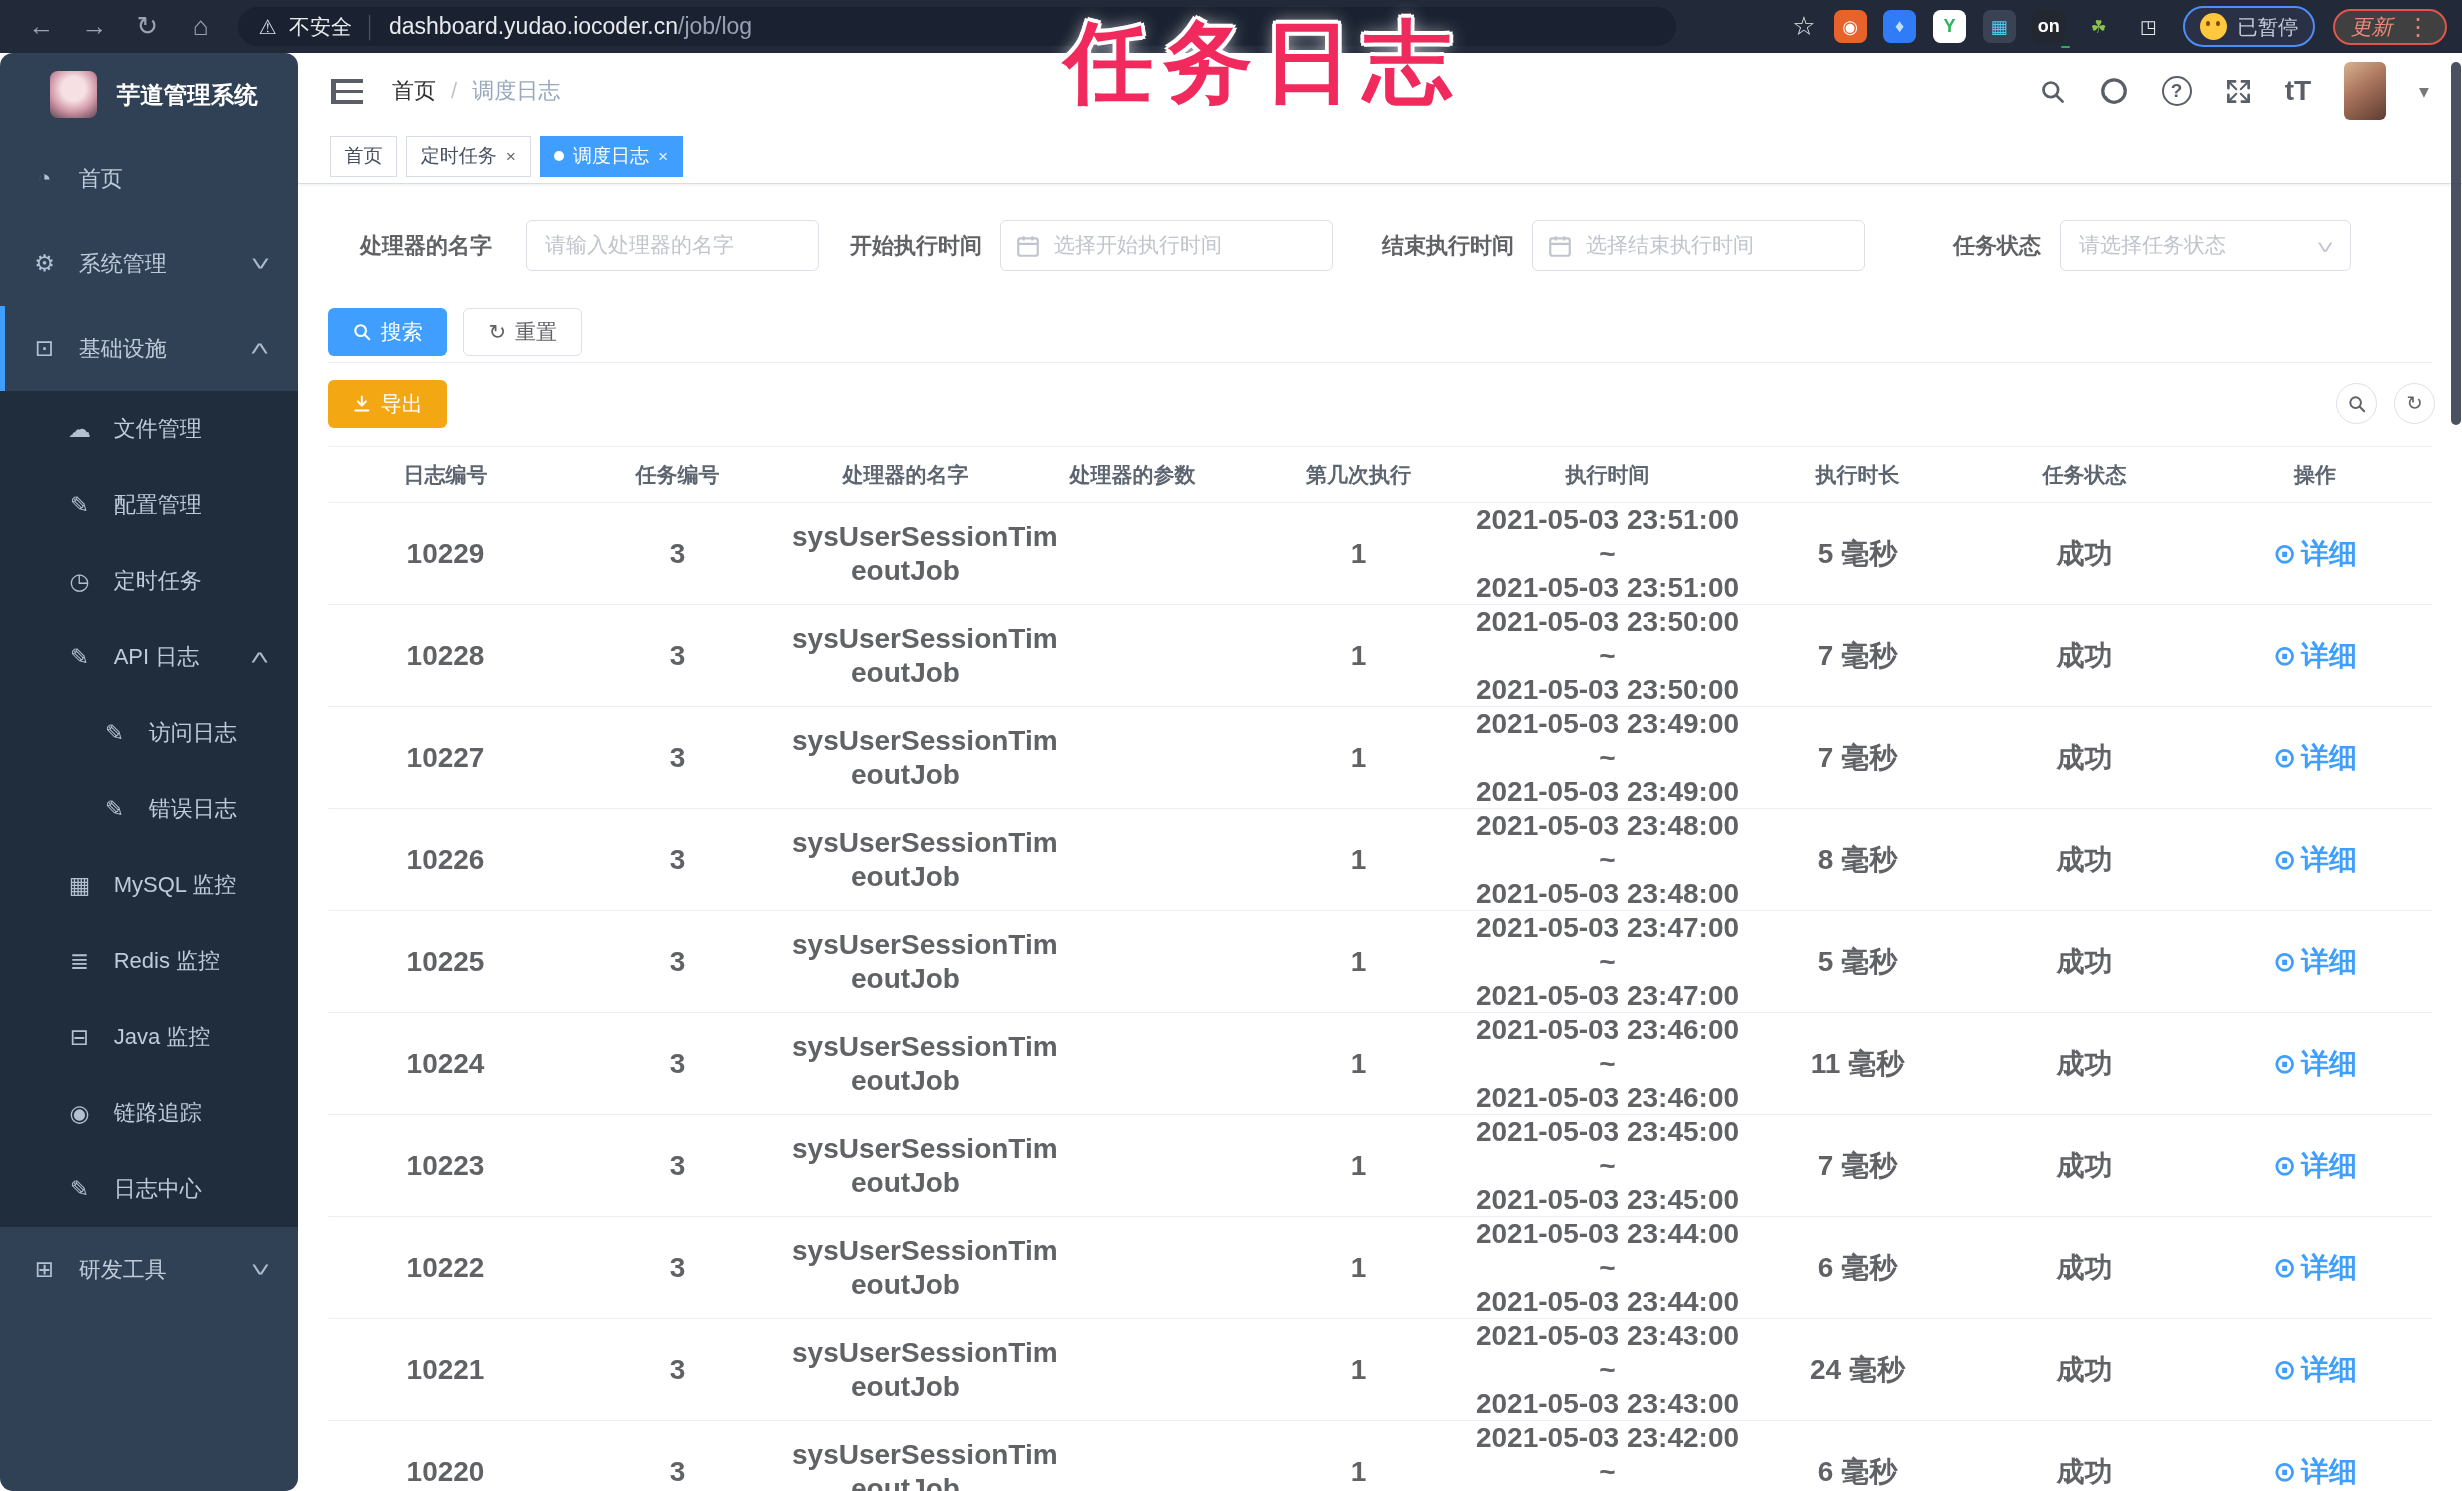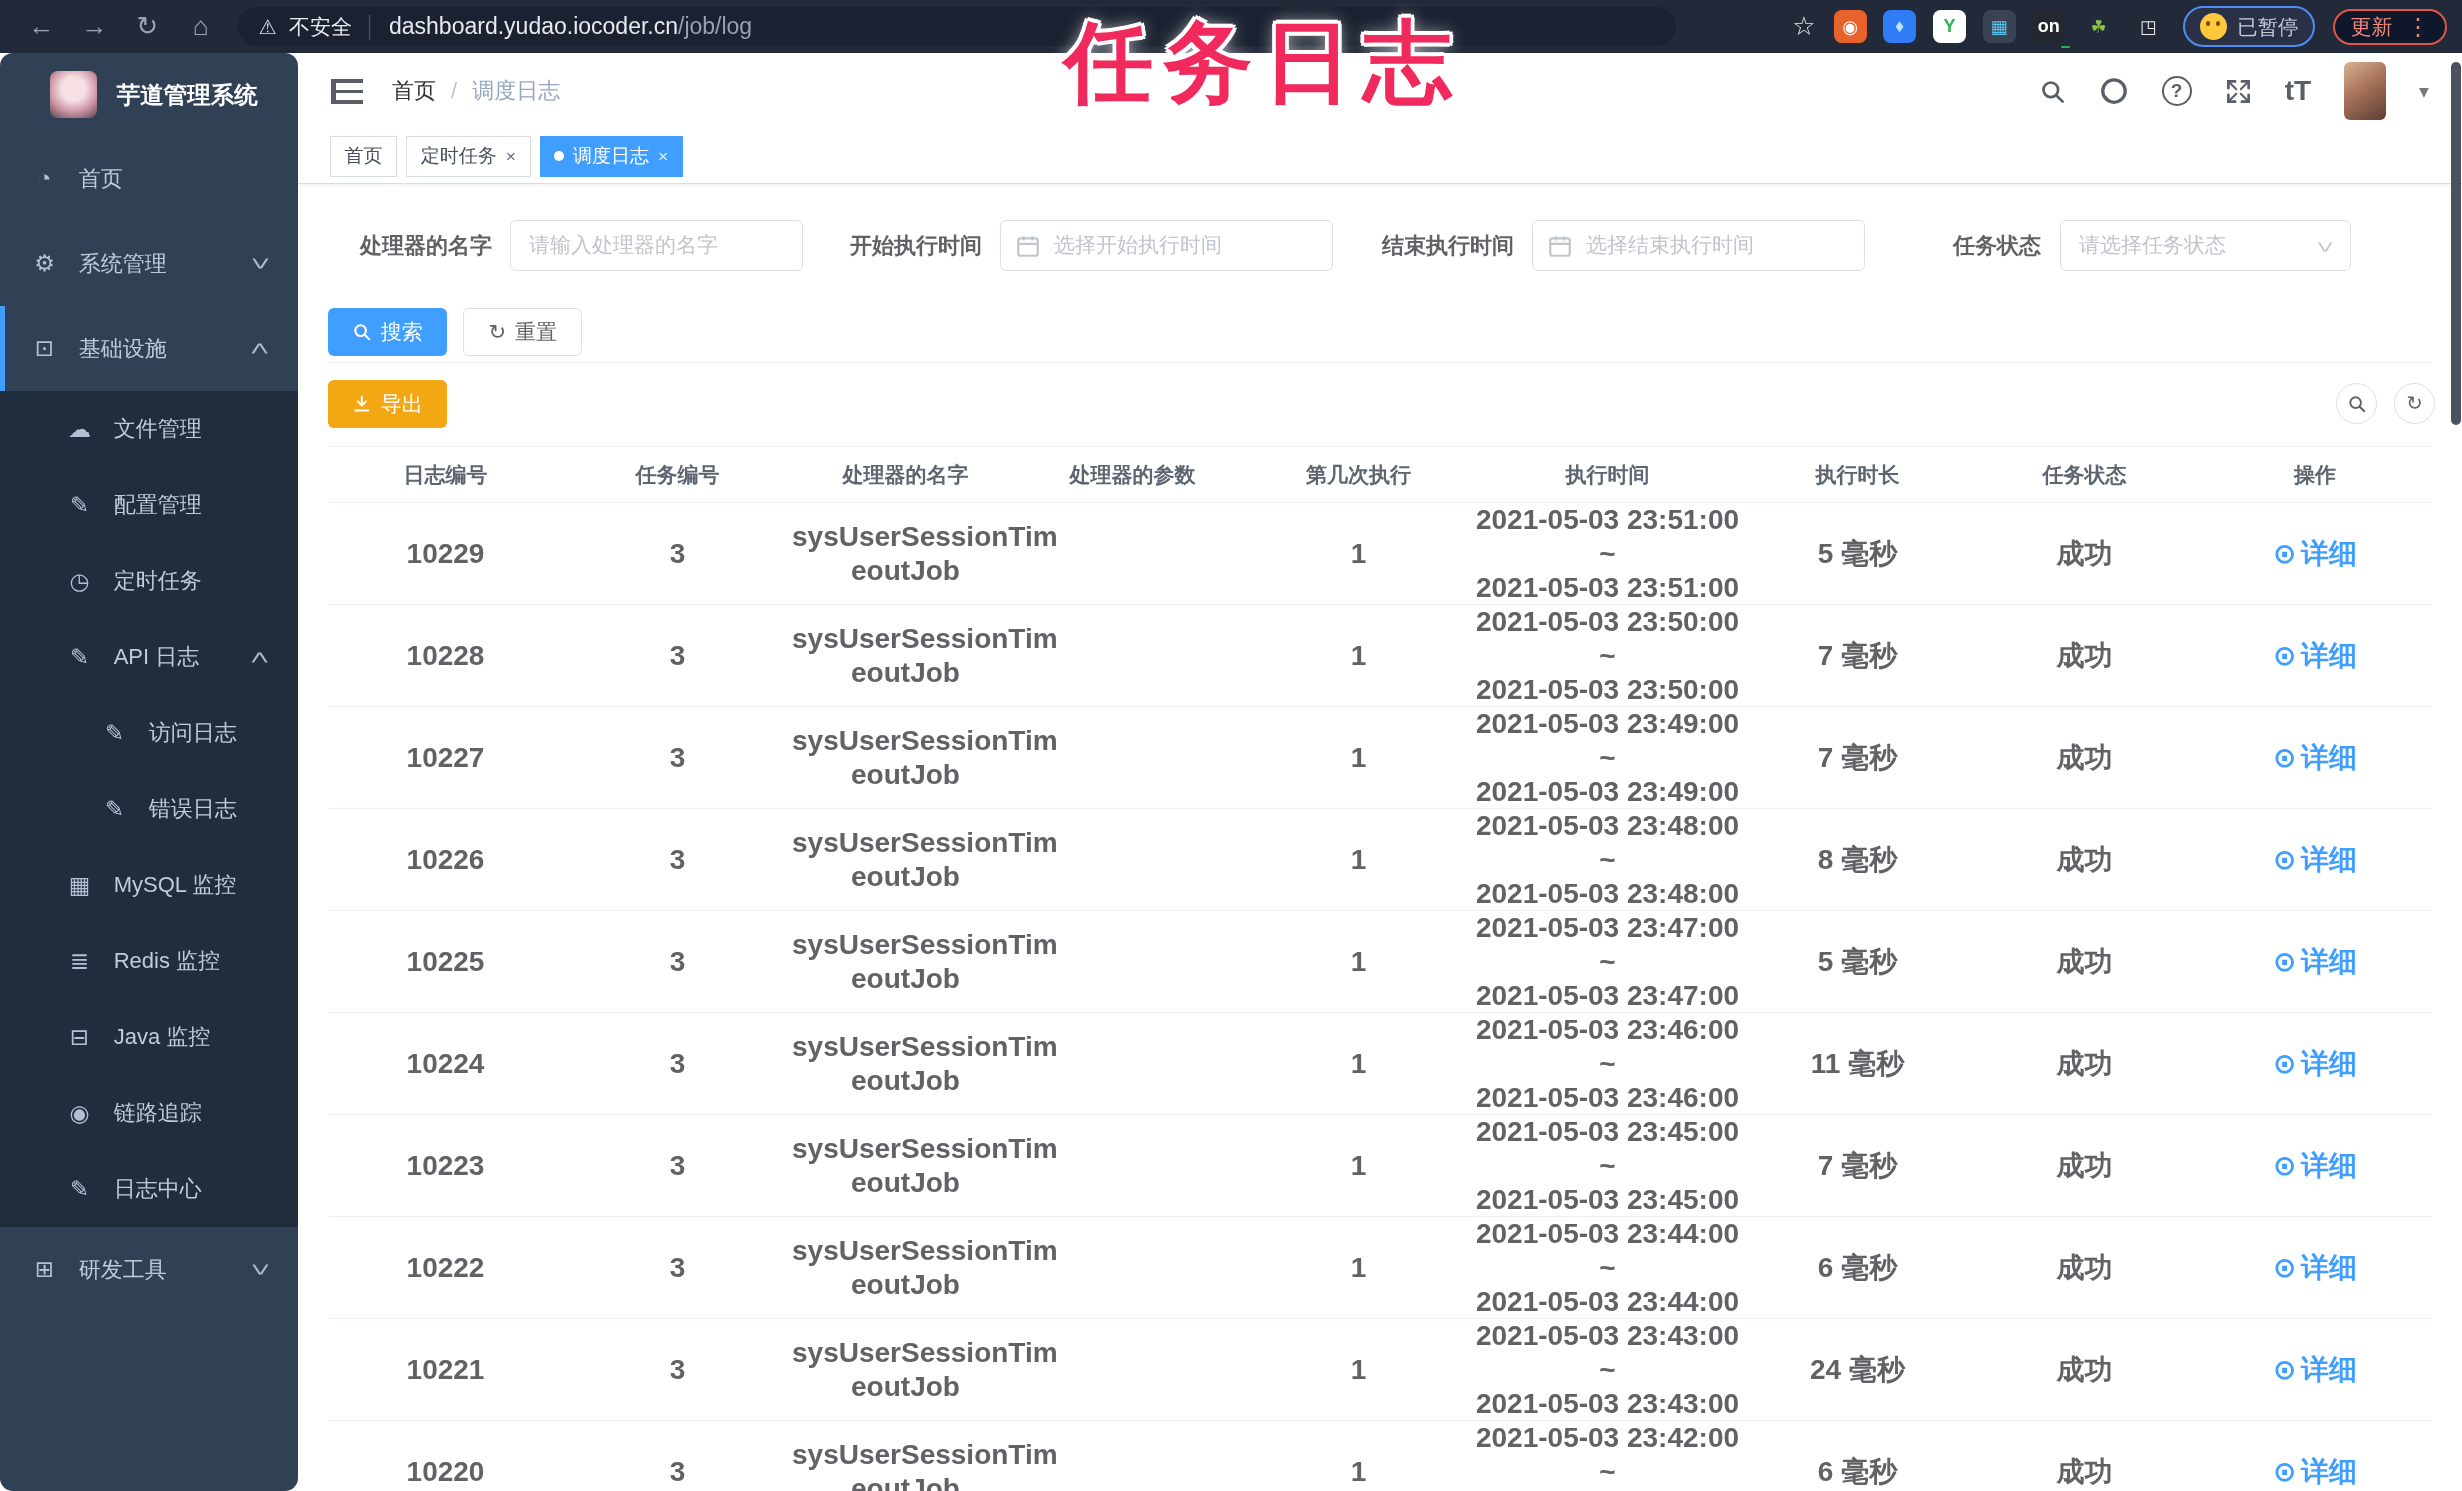--- a/index.html
+++ b/index.html
@@ -23,22 +23,22 @@
     justify-content:center; font-size:18px; font-weight:700; position:relative; flex:none; }
   .ext-badge { position:absolute; right:-4.5px; bottom:-4.5px; padding:0.8px 4.5px; border-radius:3.8px;
     font-size:13px; color:#fff; }
   .paused-pill { height:41px; border-radius:20.4px; border:2.3px solid #4D8DF7; background:#2A3146;
     display:flex; align-items:center; gap:10.6px; padding:0 15px; }
   .emoji { width:27px; height:27px; border-radius:50%; background:#FFC83D; position:relative; flex:none; }
   .emoji::before, .emoji::after { content:""; position:absolute; top:7.6px; width:3.8px; height:5.3px;
     border-radius:50%; background:#7A4B00; }
   .emoji::before { left:6.8px; } .emoji::after { right:6.8px; }
   .paused-label { font-size:20.4px; color:#C3CBDB; }
-  .update-pill { height:36px; border-radius:20.4px; border:2.3px solid #E0564A; background:#0f172a;
-    display:flex; align-items:center; gap:13.6px; padding:0 15px; }
+  .update-pill { height:36px; border-radius:20.4px; border:2.3px solid #E0564A; background:#404040;
+    display:flex; align-items:center; gap:13.6px; padding:0 15px;font-style:italic; }
   .update-label { font-size:21px; color:#F0897A; }
   .menu-dots { font-size:24px; color:#E98573; }
 
   
   .annotation { position:absolute; left:1064px; top:3px; z-index:50; font-size:89px;
     font-weight:800; letter-spacing:10.6px; color:#F02A5C; white-space:nowrap;
     text-shadow:-3px -3px 0 #fff,3px -3px 0 #fff,-3px 3px 0 #fff,3px 3px 0 #fff,
       0 -3.8px 0 #fff,0 3.8px 0 #fff,-3.8px 0 0 #fff,3.8px 0 0 #fff,0 0 16.7px rgba(255,255,255,.9); }
 
   
@@ -276,21 +276,21 @@
         <span class="tab-dot"></span>
         <span>调度日志</span>
         <span class="tab-close">×</span>
       </span>
     </div>
 
   <div class="content">
 
     <div class="filter-row">
       <span class="f-label" style="left:0;width:164px">处理器的名字</span>
-      <input class="f-input" style="left: 182px; width: 293px;" placeholder="请输入处理器的名字">
+      <input class="f-input" style="left: 198px; width: 293px;" placeholder="请输入处理器的名字">
       <span class="f-label" style="left:522px;width:132px">开始执行时间</span>
       <input class="f-input with-ico" style="left: 672px; width: 333px;" placeholder="选择开始执行时间">
       <svg class="cal-ico" style="left:687px" viewBox="0 0 24 24" fill="none" stroke="#C0C4CC" stroke-width="2">
           <rect x="3" y="5" width="18" height="16" rx="2"></rect>
           <path d="M8 3v4M16 3v4M3 10h18"></path>
         </svg>
       <span class="f-label" style="left:1054px;width:132px">结束执行时间</span>
       <input class="f-input with-ico" style="left: 1204px; width: 333px;" placeholder="选择结束执行时间">
       <svg class="cal-ico" style="left:1219px" viewBox="0 0 24 24" fill="none" stroke="#C0C4CC" stroke-width="2">
           <rect x="3" y="5" width="18" height="16" rx="2"></rect>

